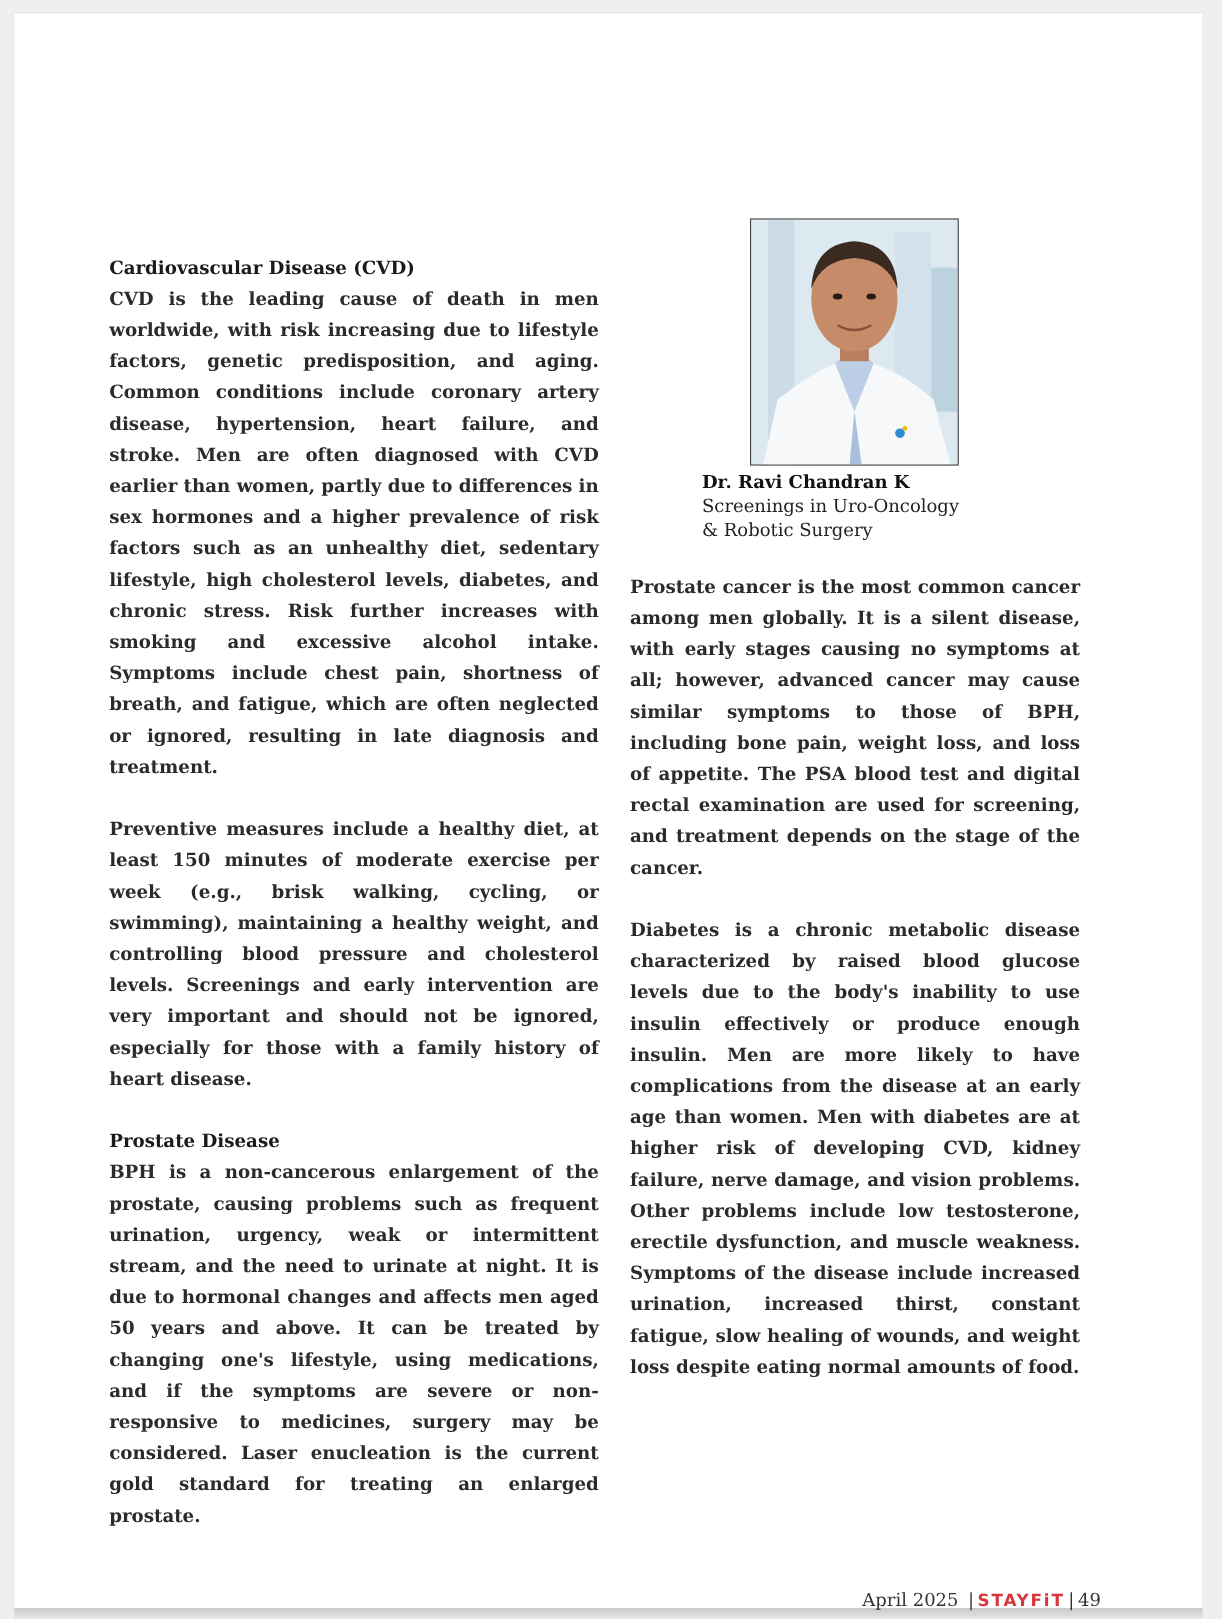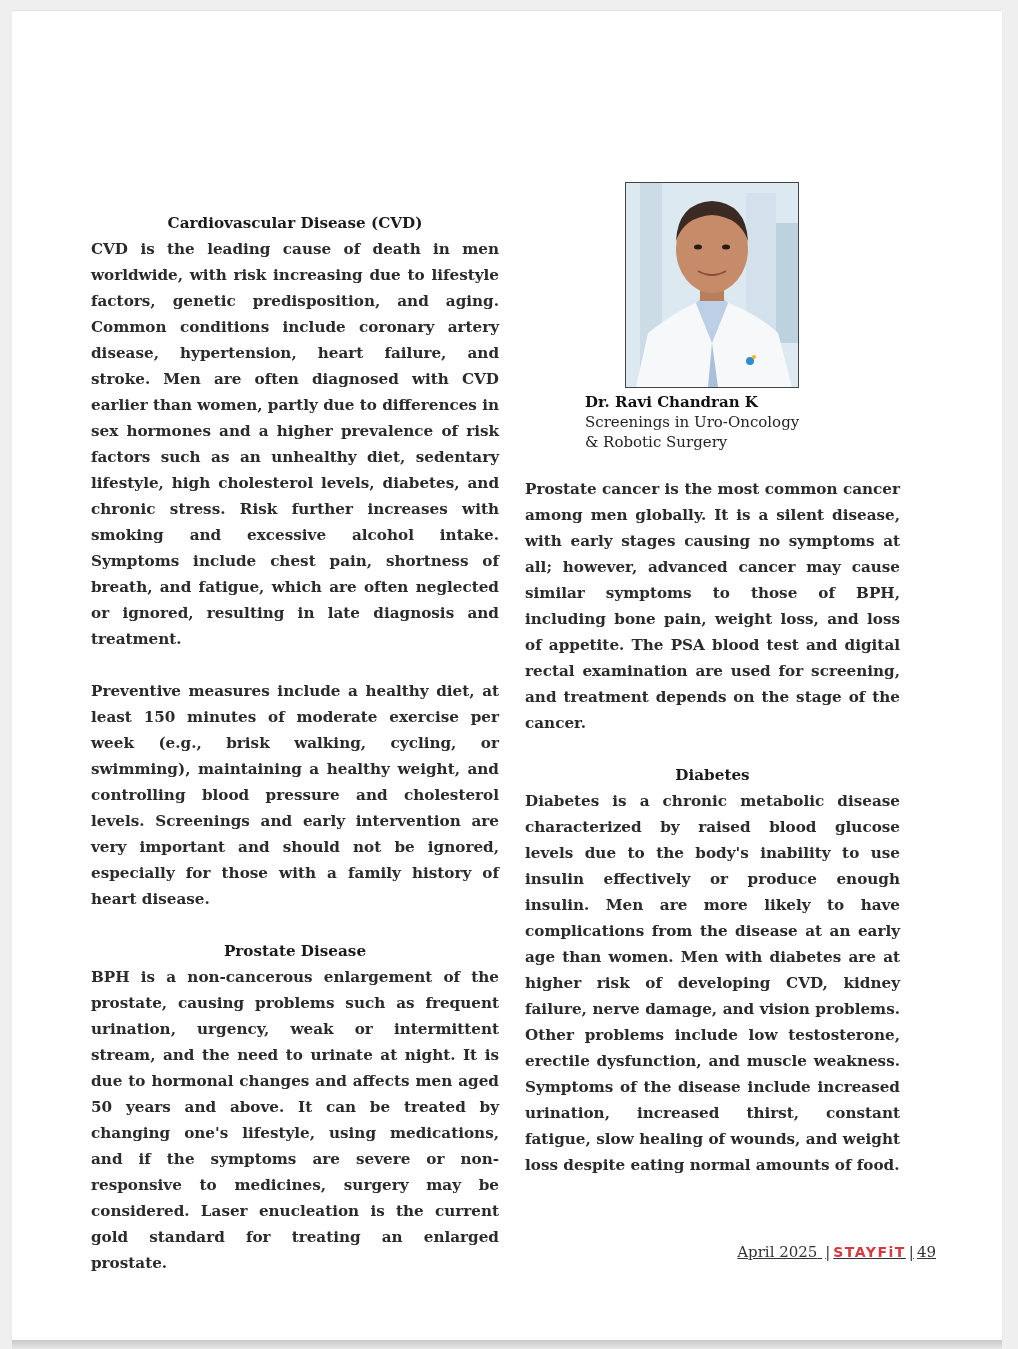--- a/index.html
+++ b/index.html
@@ -37,21 +37,21 @@
     text-align: justify;
   }
   .col-left { left: 91px; top: 210px; width: 408px; }
   .col-right { left: 525px; top: 476px; width: 375px; }
   .col h3 {
     margin: 0;
     font-size: 15.2px;
     font-weight: bold;
     line-height: 26px;
     color: #1a1a1a;
-    text-align: center;
+    text-align: left;
   }
   .col p {
     margin: 0 0 26px 0;
     font-weight: bold;
   }
   .col p.last { margin-bottom: 0; }
   .photo {
     position: absolute;
     left: 625px;
     top: 182px;
@@ -69,28 +69,27 @@
     text-align: left;
     font-family: "DejaVu Serif", serif;
     font-size: 15px;
     line-height: 20px;
     color: #222;
   }
   .caption .name { font-weight: bold; color: #111; }
   .footer {
     position: absolute;
     left: 700px;
-    top: 1243px;
+    top: 1324px;
     width: 236px;
-    text-align: right;
+    text-align: center;
     font-family: "DejaVu Serif", serif;
     font-size: 15px;
     color: #333;
     white-space: nowrap;
-    text-decoration: underline;
   }
   .footer .brand {
     font-family: "DejaVu Sans", sans-serif;
     font-weight: bold;
     color: #d9363e;
     letter-spacing: 1.5px;
     font-size: 14px;
   }
   .footer .sep { color: #333; margin: 0 3px; }
 </style>
@@ -135,20 +134,19 @@
 </div>
 
 <div class="caption">
   <div class="name">Dr. Ravi Chandran K</div>
   <div>Screenings in Uro-Oncology</div>
   <div>&amp; Robotic Surgery</div>
 </div>
 
 <div class="col col-right">
   <p>Prostate cancer is the most common cancer among men globally. It is a silent disease, with early stages causing no symptoms at all; however, advanced cancer may cause similar symptoms to those of BPH, including bone pain, weight loss, and loss of appetite. The PSA blood test and digital rectal examination are used for screening, and treatment depends on the stage of the cancer.</p>
-  <h3>Diabetes</h3>
   <p>Diabetes is a chronic metabolic disease characterized by raised blood glucose levels due to the body's inability to use insulin effectively or produce enough insulin. Men are more likely to have complications from the disease at an early age than women. Men with diabetes are at higher risk of developing CVD, kidney failure, nerve damage, and vision problems. Other problems include low testosterone, erectile dysfunction, and muscle weakness. Symptoms of the disease include increased urination, increased thirst, constant fatigue, slow healing of wounds, and weight loss despite eating normal amounts of food.</p>
 </div>
 
 <div class="footer">
   <span>April 2025</span>
   <span class="sep">|</span><span class="brand">STAYFiT</span><span class="sep">|</span><span>49</span>
 </div>
 
 </body></html>

